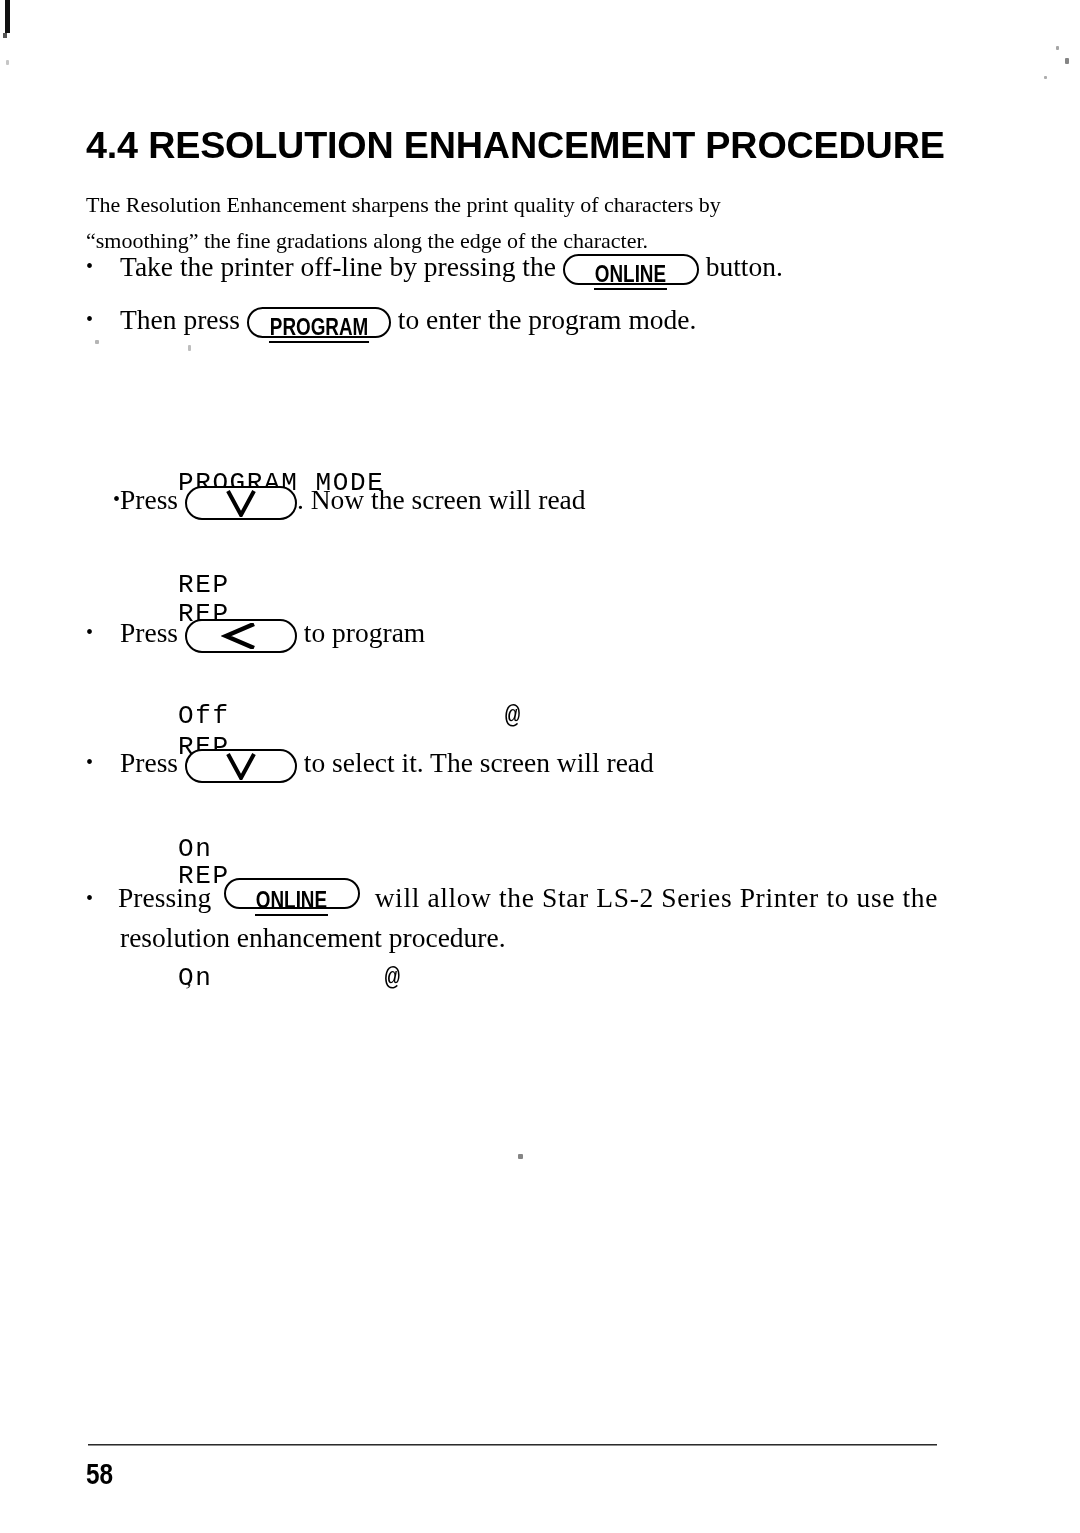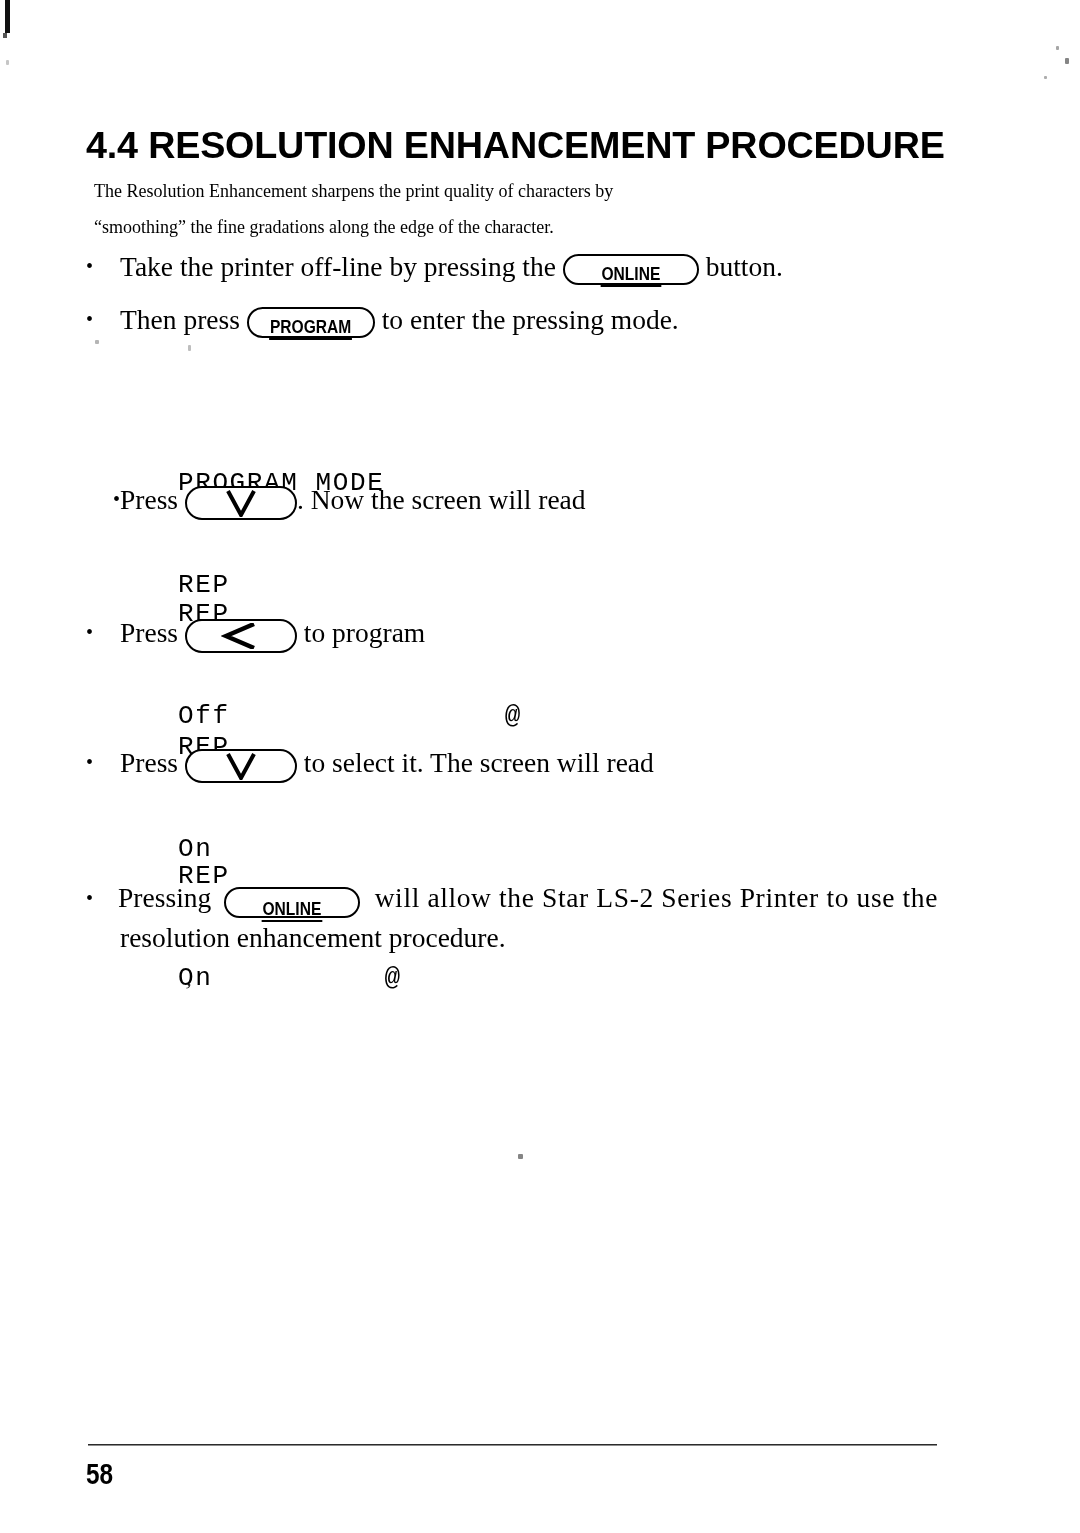--- a/index.html
+++ b/index.html
@@ -72,27 +72,26 @@
     font-size: 37px;
     letter-spacing: -0.2px;
     transform: scaleX(1.02);
     transform-origin: left center;
     white-space: nowrap;
   }
 
   .intro {
     position: absolute;
     left: 86px;
-    top: 155px;
+    top: 165px;
     width: 852px;
-    font-size: 18px;
+    font-size: 22px;
     line-height: 36px;
     text-align: justify;
     text-align-last: left;
-    margin-left: 8px;
   }
   .intro .l2 { display: block; }
 
   .bullet-row {
     position: absolute;
     left: 86px;
     font-size: 27.5px;
     line-height: 36px;
     white-space: nowrap;
   }
@@ -106,21 +105,21 @@
 
   .bullet-justified {
     position: absolute;
     left: 86px;
     width: 852px;
     font-size: 27.5px;
     line-height: 40px;
   }
   .bullet-justified .line1 {
     display: flex;
-    align-items: flex-end;
+    align-items: flex-start;
     white-space: nowrap;
   }
   .bullet-justified .line1 .sp { display: inline-block; }
   .bullet-justified .line2 {
     margin-left: 34px;
   }
 
   
   .key {
     display: inline-block;
@@ -137,21 +136,21 @@
   .key-label {
     display: inline-block;
     transform: scaleX(0.82);
     transform-origin: center;
     border-bottom: 2.5px solid #000;
     line-height: 1;
   }
   .key-word {
     height: 31px;
     padding: 0 9px;
-    font-size: 19px;
+    font-size: 23px;
   }
   .key-word .key-label {
     padding: 0 1px 2px 1px;
     margin-top: 4px;
   }
   .key-online { min-width: 136px; }
   .key-program { min-width: 128px; }
 
   .key-arrow {
     width: 112px;
@@ -225,21 +224,21 @@
   <p class="intro">
     <span class="l1">The Resolution Enhancement sharpens the print quality of characters by</span>
     <span class="l2">“smoothing” the fine gradations along the edge of the character.</span>
   </p>
 
   <div class="bullet-row" style="top:248px;">
     <span class="bullet-dot"></span><span>Take the printer off-line by pressing the</span>&nbsp;<span class="key key-word key-online"><span class="key-label">ONLINE</span></span>&nbsp;<span>button.</span>
   </div>
 
   <div class="bullet-row" style="top:301px;">
-    <span class="bullet-dot"></span><span>Then press</span>&nbsp;<span class="key key-word key-program"><span class="key-label">PROGRAM</span></span>&nbsp;<span>to enter the pressing mode.</span>
+    <span class="bullet-dot"></span><span>Then press</span>&nbsp;<span class="key key-word key-program"><span class="key-label">PROGRAM</span></span>&nbsp;<span>to enter the program mode.</span>
   </div>
 
 
   <div class="display" style="top:398px;">
     <div>PROGRAM MODE</div>
     <div>REP</div>
   </div>
 
   <div class="bullet-row" style="top:481px;text-align:right;">
     <span class="bullet-dot"></span><span>Press</span>&nbsp;<span class="key key-arrow">

